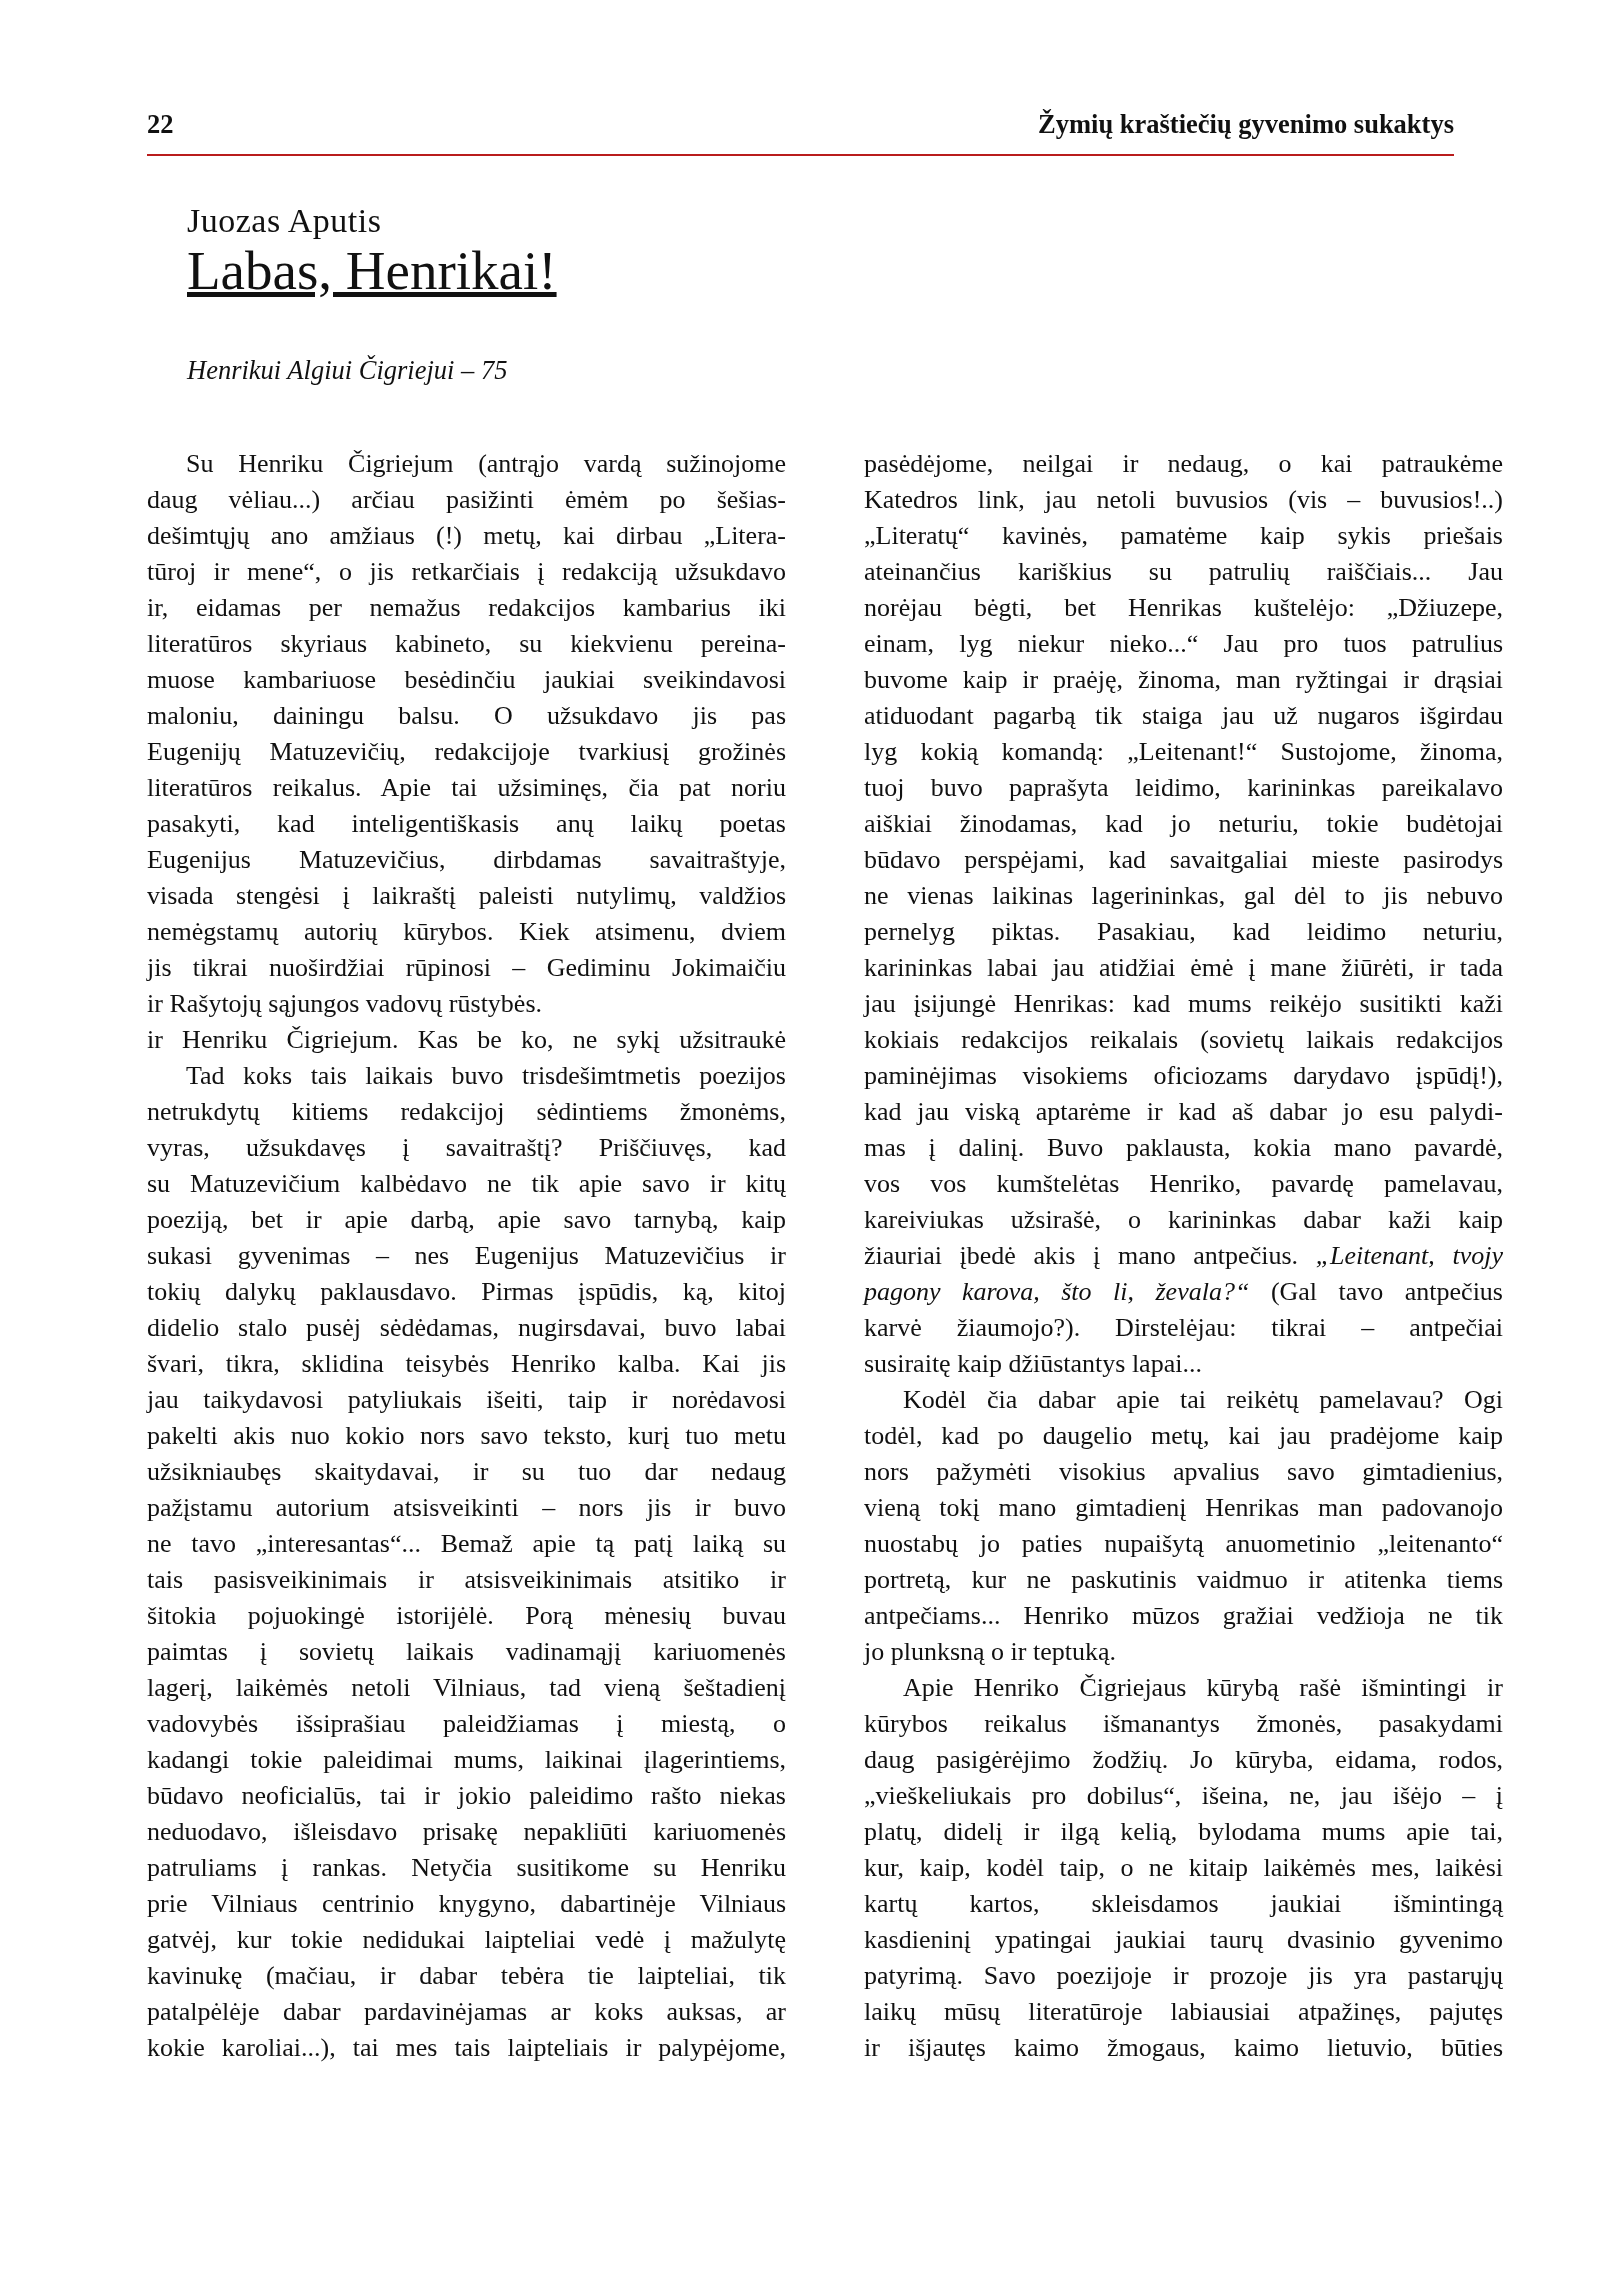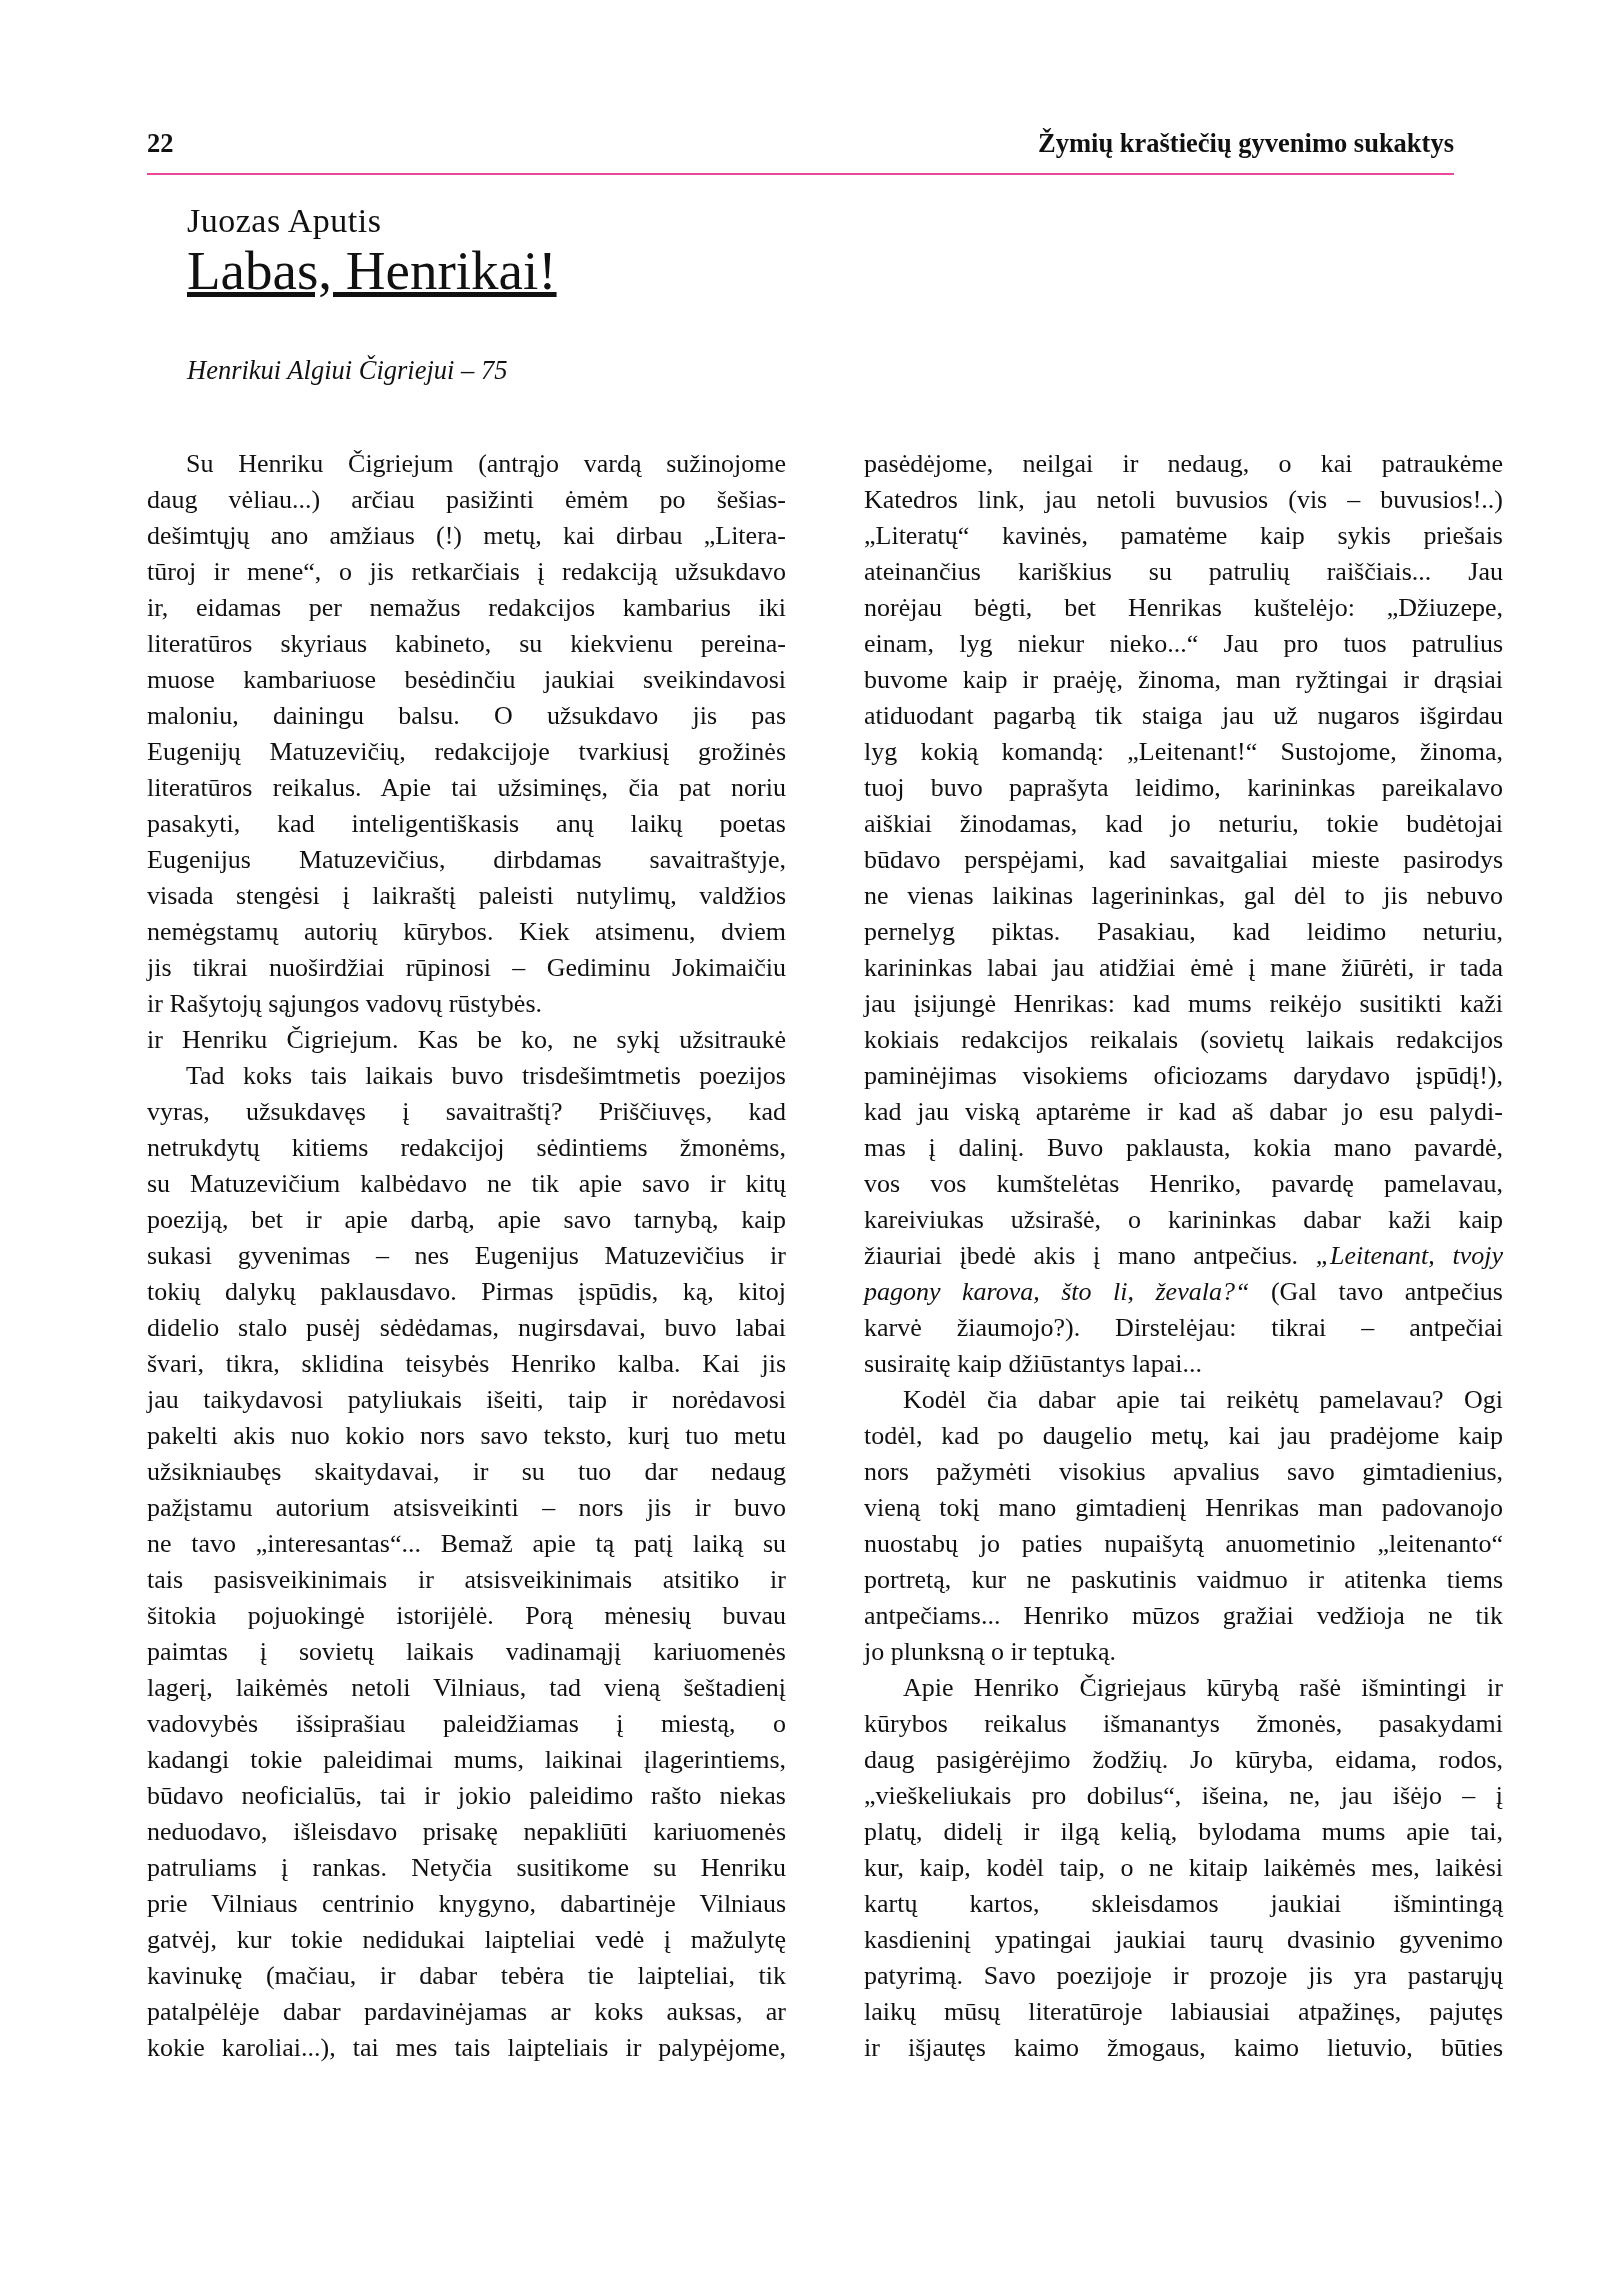--- a/index.html
+++ b/index.html
@@ -1,18 +1,18 @@
 <!DOCTYPE html>
 <html><head>
 <meta charset="utf-8">
 <style>
   html,body{margin:0;padding:0;background:#ffffff;}
   body{width:1622px;height:2293px;position:relative;overflow:hidden;
        font-family:"Liberation Serif","DejaVu Serif",serif;color:#111;}
-  .header{position:absolute;left:147px;top:128px;width:1307px;height:45px;border-bottom:2px solid #ec4899;}
+  .header{position:absolute;left:147px;top:109px;width:1307px;height:45px;border-bottom:2px solid #b91c1c;}
   .page-num{position:absolute;left:0;top:0;font-weight:bold;font-size:26.5px;}
   .running-title{position:absolute;right:0;top:0;font-weight:bold;font-size:26.5px;}
   .author{position:absolute;left:187px;top:194px;font-size:34px;letter-spacing:0.5px;margin-top:8px;}
   .title{position:absolute;left:187px;top:243px;font-size:55px;line-height:1;text-decoration:underline;}
   .subtitle{position:absolute;left:187px;top:355px;font-size:26.5px;font-style:italic;}
   .col{position:absolute;top:446px;width:639px;font-size:26px;}
   .col.left{left:147px;}
   .col.right{left:864px;}
   .line{display:block;height:36px;line-height:36px;text-align:justify;text-align-last:justify;white-space:nowrap;overflow:visible;}
   .line.last{text-align-last:left;}
@@ -43,22 +43,22 @@
     <span class="line">Eugenijų Matuzevičių, redakcijoje tvarkiusį grožinės</span>
     <span class="line">literatūros reikalus. Apie tai užsiminęs, čia pat noriu</span>
     <span class="line">pasakyti, kad inteligentiškasis anų laikų poetas</span>
     <span class="line">Eugenijus Matuzevičius, dirbdamas savaitraštyje,</span>
     <span class="line">visada stengėsi į laikraštį paleisti nutylimų, valdžios</span>
     <span class="line">nemėgstamų autorių kūrybos. Kiek atsimenu, dviem</span>
     <span class="line">jis tikrai nuoširdžiai rūpinosi – Gediminu Jokimaičiu</span>
     <span class="line last">ir Rašytojų sąjungos vadovų rūstybės.</span>
     <span class="line">ir Henriku Čigriejum. Kas be ko, ne sykį užsitraukė</span>
     <span class="line indent">Tad koks tais laikais buvo trisdešimtmetis poezijos</span>
+    <span class="line">netrukdytų kitiems redakcijoj sėdintiems žmonėms,</span>
     <span class="line">vyras, užsukdavęs į savaitraštį? Priščiuvęs, kad</span>
-    <span class="line">netrukdytų kitiems redakcijoj sėdintiems žmonėms,</span>
     <span class="line">su Matuzevičium kalbėdavo ne tik apie savo ir kitų</span>
     <span class="line">poeziją, bet ir apie darbą, apie savo tarnybą, kaip</span>
     <span class="line">sukasi gyvenimas – nes Eugenijus Matuzevičius ir</span>
     <span class="line">tokių dalykų paklausdavo. Pirmas įspūdis, ką, kitoj</span>
     <span class="line">didelio stalo pusėj sėdėdamas, nugirsdavai, buvo labai</span>
     <span class="line">švari, tikra, sklidina teisybės Henriko kalba. Kai jis</span>
     <span class="line">jau taikydavosi patyliukais išeiti, taip ir norėdavosi</span>
     <span class="line">pakelti akis nuo kokio nors savo teksto, kurį tuo metu</span>
     <span class="line">užsikniaubęs skaitydavai, ir su tuo dar nedaug</span>
     <span class="line">pažįstamu autorium atsisveikinti – nors jis ir buvo</span>

